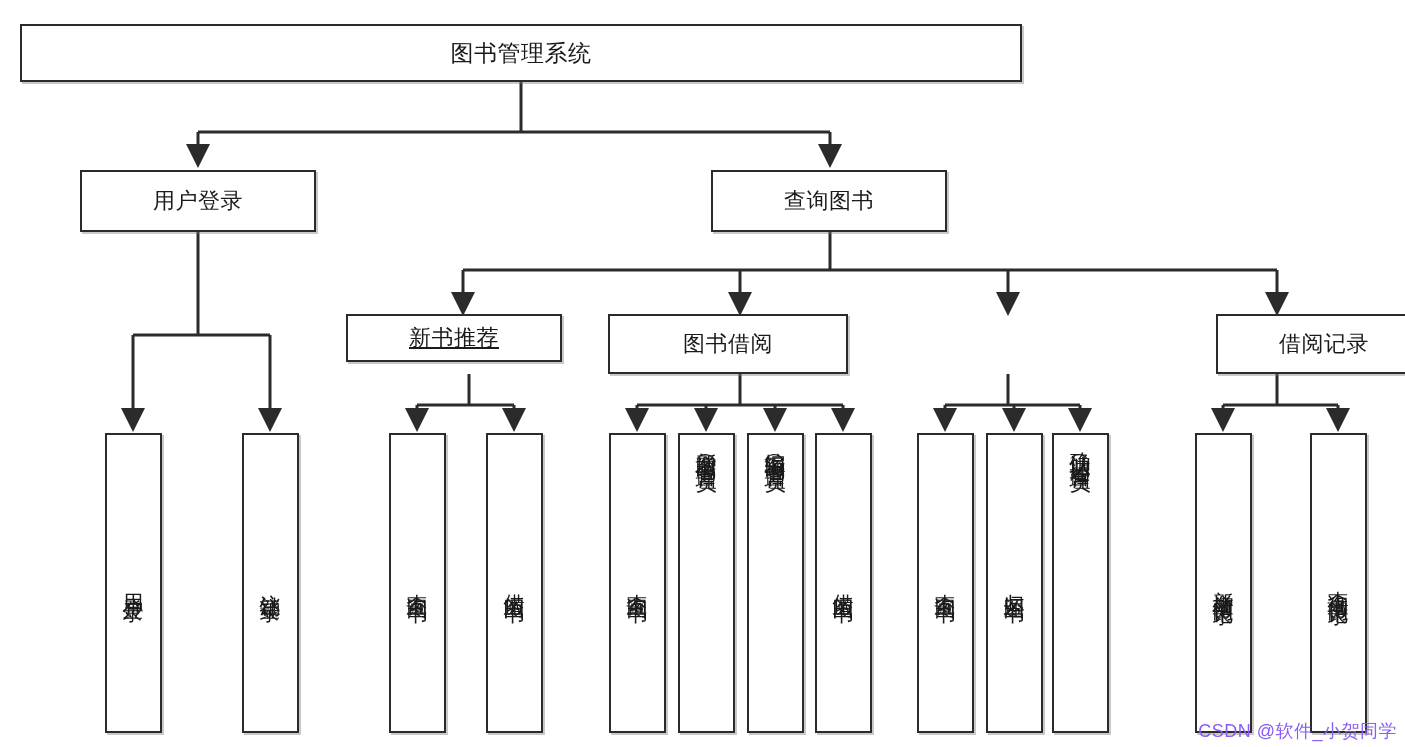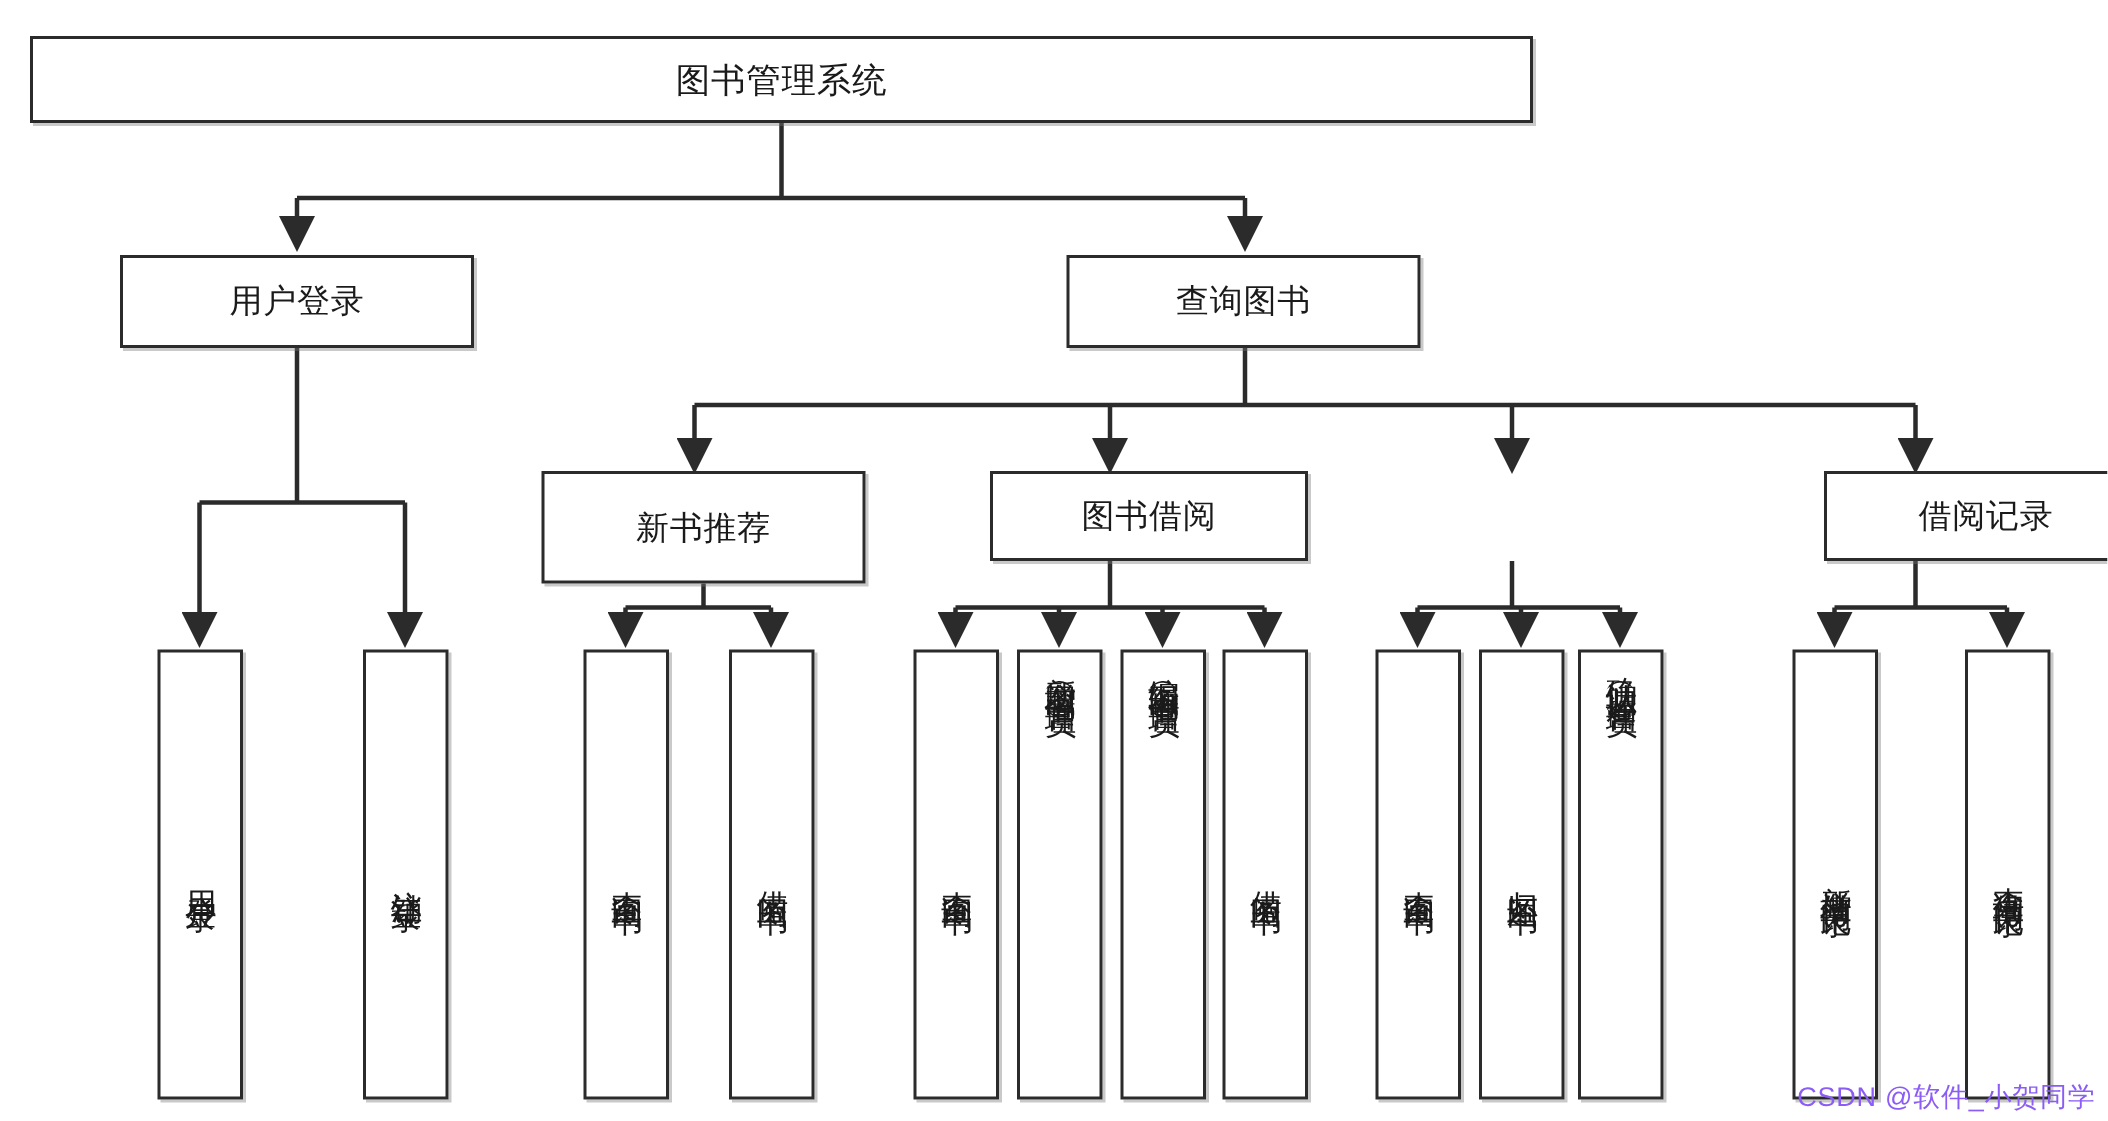--- a/index.html
+++ b/index.html
@@ -150,25 +150,25 @@
   </div>
 
   <div class="node branch" style="left:80px; top:170px; width:236px; height:62px;">
     <span class="node-label">用户登录</span>
   </div>
 
   <div class="node branch" style="left:711px; top:170px; width:236px; height:62px;">
     <span class="node-label">查询图书</span>
   </div>
 
-  <div class="node branch" style="left:361px; top:314px; width:216px; height:75px;">
+  <div class="node branch" style="left:346px; top:314px; width:216px; height:48px;text-decoration:underline;">
     <span class="node-label">新书推荐</span>
   </div>
 
-  <div class="node branch" style="left:660px; top:314px; width:212px; height:60px;font-family:Liberation Serif, serif;">
+  <div class="node branch" style="left:608px; top:314px; width:240px; height:60px;font-family:Liberation Serif, serif;">
     <span class="node-label">图书借阅</span>
   </div>
 
 
   <div class="node branch" style="left:1216px; top:314px; width:216px; height:60px;">
     <span class="node-label">借阅记录</span>
   </div>
 
   <div class="node leaf center-text" style="left:105px; top:433px; width:57px; height:300px;">
     <div class="leaf-inner">

